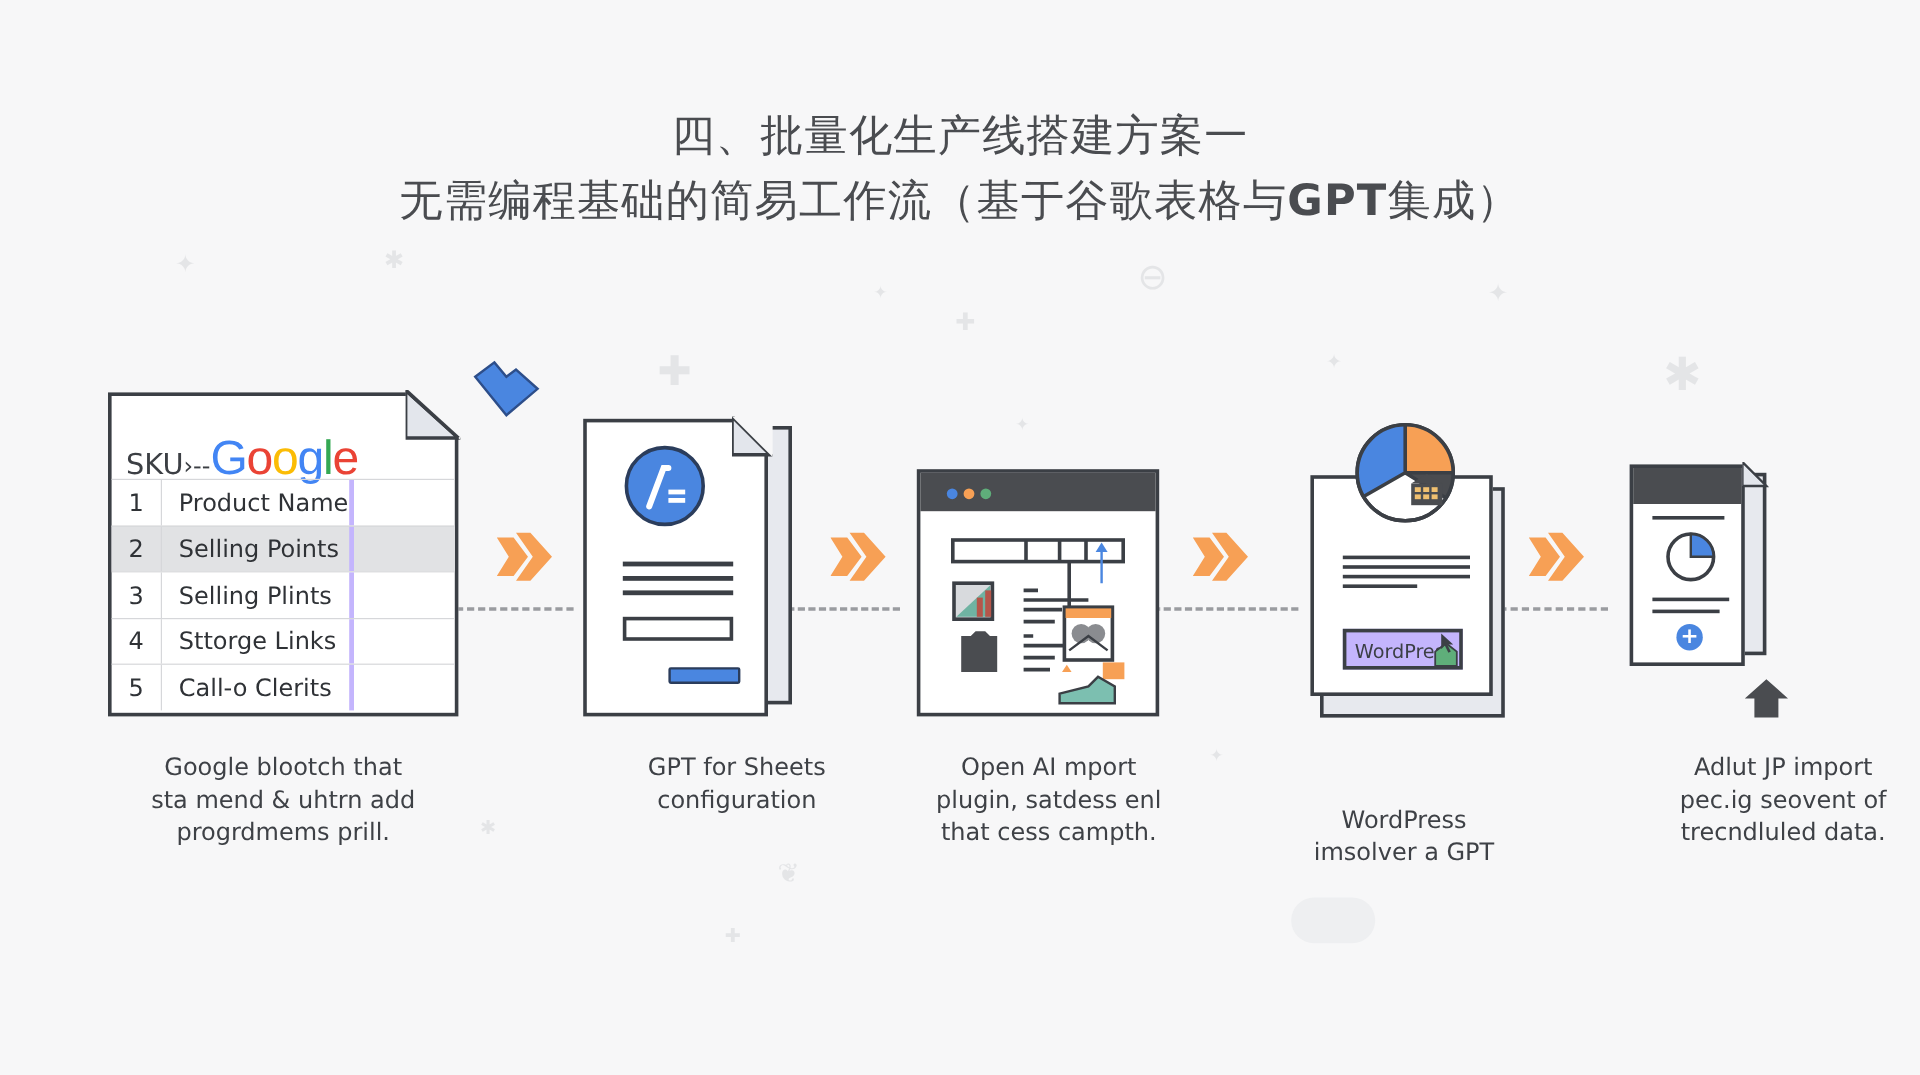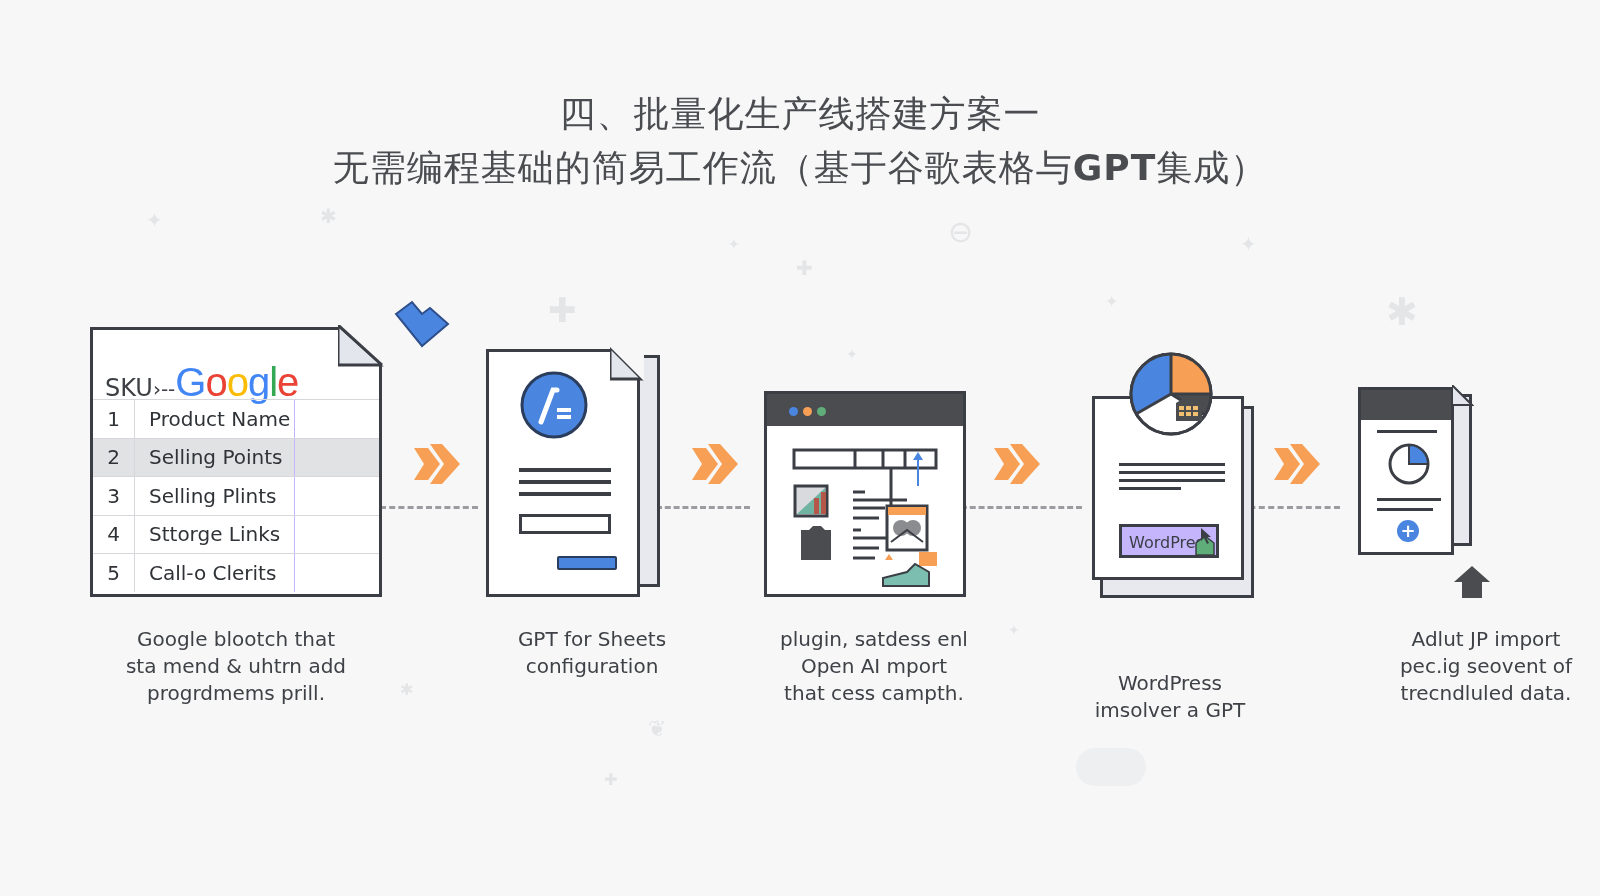--- a/index.html
+++ b/index.html
@@ -47,21 +47,21 @@
     }
     .google-logo { font-family: Liberation Sans, sans-serif; font-size: 40px; letter-spacing: -1px; }
     .g-b { color: #4285f4; } .g-r { color: #ea4335; } .g-y { color: #fbbc05; } .g-g { color: #34a853; }
     .sheet-rows { position: absolute; left: 0; top: 69px; width: 286px; }
     .sheet-row {
       height: 38.5px; border-top: 1px solid #d6d7da; display: flex; align-items: center;
       font-size: 20px; color: #2f3236; position: relative;
     }
     .sheet-row.hl { background: #e1e2e4; }
     .sheet-row .num { width: 42px; text-align: center; border-right: 1px solid #d6d7da; height: 100%; display: flex; align-items: center; justify-content: center; }
-    .sheet-row .lbl { padding-left: 14px; width: 160px; height: 100%; display:flex; align-items:center; border-right: 1px solid #c4b5fd; white-space: nowrap; }
+    .sheet-row .lbl { padding-left: 14px; width: 160px; height: 100%; display:flex; align-items:center; border-right: 4px solid #c4b5fd; white-space: nowrap; }
 
     .caption {
       position: absolute; top: 626px; text-align: center; font-size: 20px;
       line-height: 27px; color: #3e4146; width: 260px;
     }
   </style>
 </head>
 <body>
 
 <div class="title-wrap">
@@ -250,27 +250,27 @@
   </svg>
 <svg style="position:absolute;left:1452px;top:564px;" width="40" height="36" viewBox="0 0 40 36">
     <path d="M2 18 L20 2 L38 18 L30 18 L30 34 L10 34 L10 18 Z" fill="#4a4c50"></path>
   </svg>
 
 <div class="caption" style="left:106px;">
   <div>Google blootch that</div>
   <div>sta mend &amp; uhtrn add</div>
   <div>progrdmems prill.</div>
 </div>
-<div class="caption" style="left:462px;">
+<div class="caption" style="left:484px;">
   <div>GPT for Sheets</div>
   <div>configuration</div>
 </div>
 <div class="caption" style="left:744px;">
+  <div>Open AI mport</div>
   <div>plugin, satdess enl</div>
-  <div>Open AI mport</div>
   <div>that cess campth.</div>
 </div>
 <div class="caption" style="left:1040px;margin-top:44px;">
   <div>WordPress</div>
   <div>imsolver a GPT</div>
 </div>
 <div class="caption" style="left:1356px;">
   <div>Adlut JP import</div>
   <div>pec.ig seovent of</div>
   <div>trecndluled data.</div>

